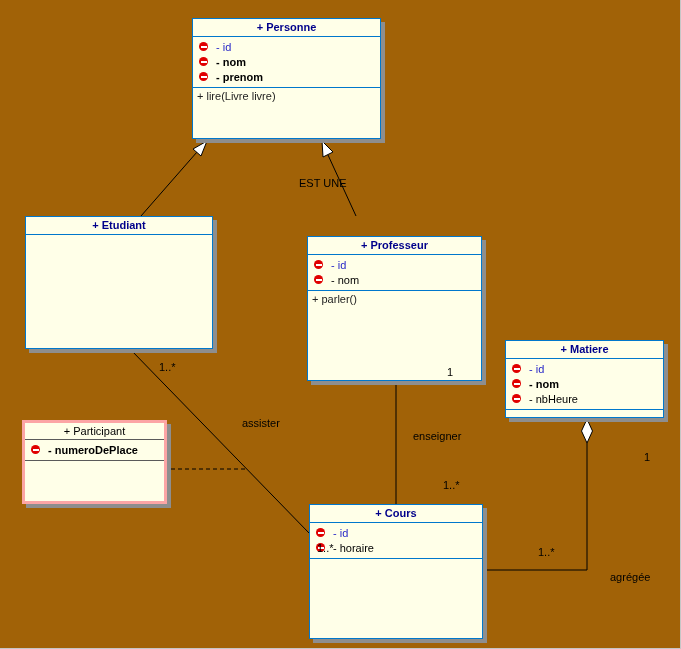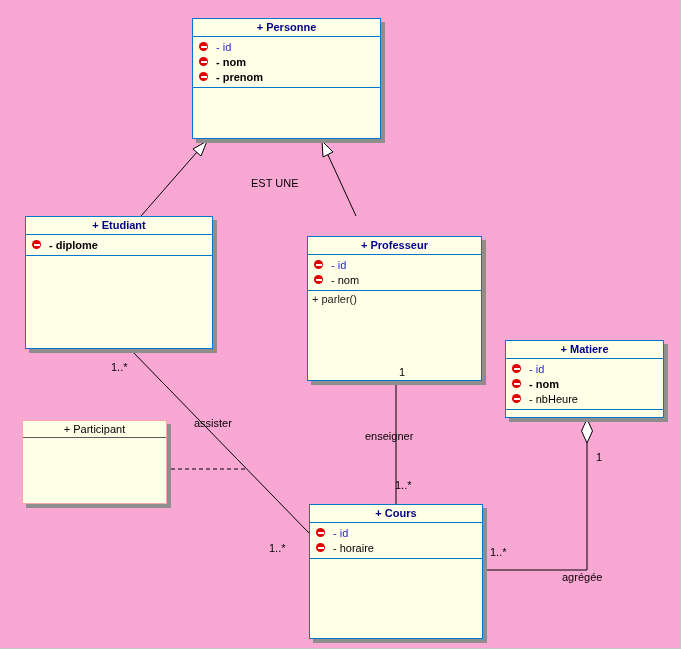--- a/index.html
+++ b/index.html
@@ -1,17 +1,17 @@
 <!DOCTYPE html>
 <html><head>
 <meta charset="utf-8">
 <style>
   html,body{margin:0;padding:0;background:#fff;}
   #canvas{
-    position:relative;width:681px;height:649px;background:#f9a8d4;
+    position:relative;width:681px;height:649px;background:#a16207;
     font-family:"Liberation Sans", sans-serif;font-size:11px;color:#000;
     overflow:hidden;border-right:1px solid #C6C6C6;border-bottom:1px solid #C6C6C6;
     box-sizing:border-box;
   }
   
   .cls{
     position:absolute;display:flex;flex-direction:column;
     background:#FFFFE8;border:1px solid #0077CC;
     box-shadow:4px 4px 0 #8E8E8E;box-sizing:border-box;
   }
@@ -27,25 +27,25 @@
     background:#E00000;position:relative;margin-right:8px;
   }
   .pvt::after{
     content:"";position:absolute;left:1.5px;top:3.5px;width:6px;height:2px;background:#fff;
   }
   .a-blue{color:#2828C8;}
   .a-bold{color:#000;font-weight:bold;}
   .a-plain{color:#000;}
   .met-text{color:#222;}
   
-  .cls.plain-box{border:1px solid #fca5a5;}
+  .cls.plain-box{border:3px solid #fca5a5;}
   .cls.plain-box .hd{color:#000;font-weight:normal;border-bottom:1px solid #5A5A5A;line-height:12px;}
   .cls.plain-box .attrs{border-bottom:1px solid #5A5A5A;}
   
-  .lbl{position:absolute;white-space:nowrap;color:#000;}
+  .lbl{position:absolute;white-space:nowrap;color:#000;margin-left:48px;}
   
   #wires{position:absolute;left:0;top:0;pointer-events:none;}
 </style>
 </head>
 <body>
 
 <div id="canvas">
 
   <svg id="wires" width="681" height="649" viewBox="0 0 681 649">
     <g>
@@ -80,30 +80,27 @@
       </div>
       <div class="row">
         <span class="pvt"></span>
         <span class="a-bold">- nom</span>
       </div>
       <div class="row">
         <span class="pvt"></span>
         <span class="a-bold">- prenom</span>
       </div>
     </div>
+    <div class="mets">
+      <span class="met-text">+ lire(Livre livre)</span>
+    </div>
   </div>
 
   <div class="cls" style="left:25px;top:216px;width:188px;height:133px;">
     <div class="hd">+ Etudiant</div>
-    <div class="attrs">
-      <div class="row">
-        <span class="pvt"></span>
-        <span class="a-bold">- diplome</span>
-      </div>
-    </div>
   </div>
 
   <div class="cls" style="left:307px;top:216px;width:175px;height:145px;margin-top:20px;">
     <div class="hd">+ Professeur</div>
     <div class="attrs">
       <div class="row">
         <span class="pvt"></span>
         <span class="a-blue">- id</span>
       </div>
       <div class="row">
@@ -130,20 +127,26 @@
       <div class="row">
         <span class="pvt"></span>
         <span class="a-plain">- nbHeure</span>
       </div>
     </div>
     <div class="mets"></div>
   </div>
 
   <div class="cls plain-box" style="left:22px;top:420px;width:145px;height:84px;">
     <div class="hd">+ Participant</div>
+    <div class="attrs">
+      <div class="row">
+        <span class="pvt"></span>
+        <span class="a-bold">- numeroDePlace</span>
+      </div>
+    </div>
     <div class="mets"></div>
   </div>
 
   <div class="cls" style="left:309px;top:504px;width:174px;height:135px;">
     <div class="hd">+ Cours</div>
     <div class="attrs">
       <div class="row">
         <span class="pvt"></span>
         <span class="a-blue">- id</span>
       </div>

